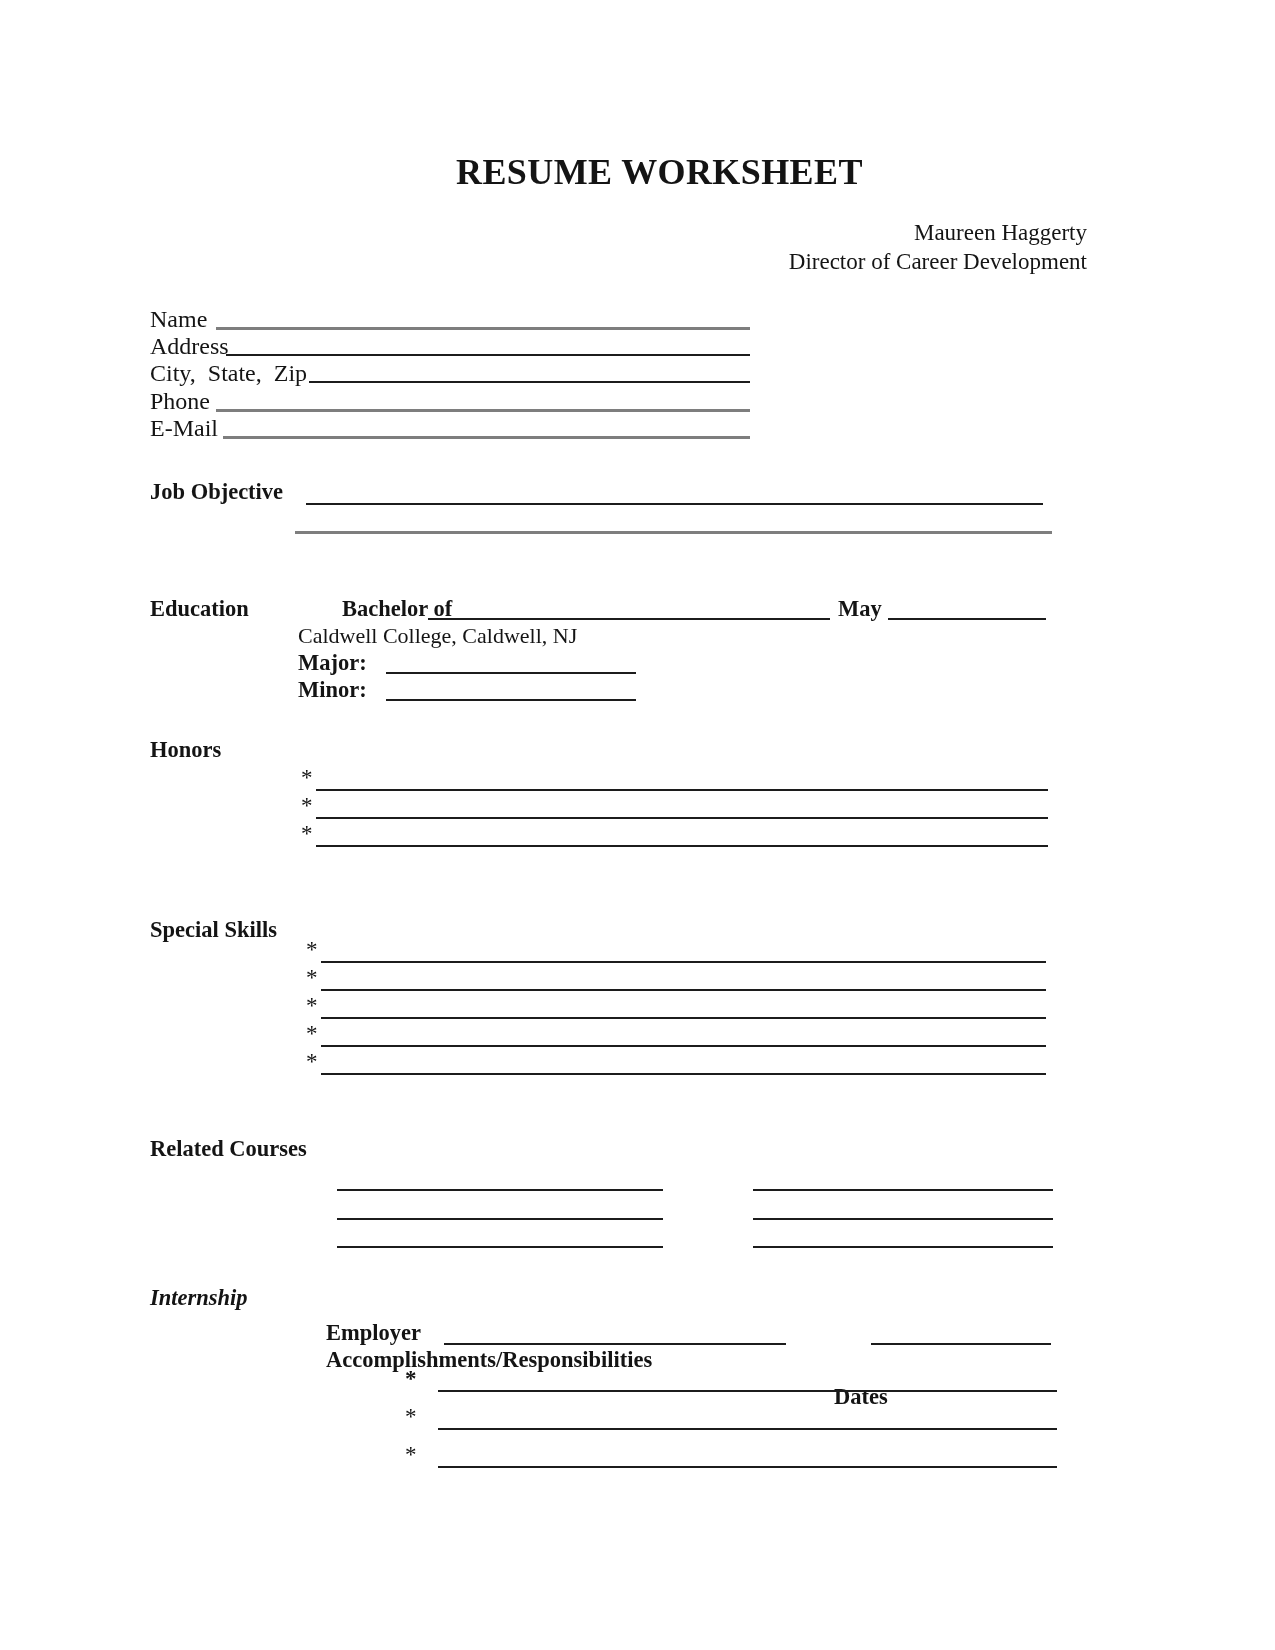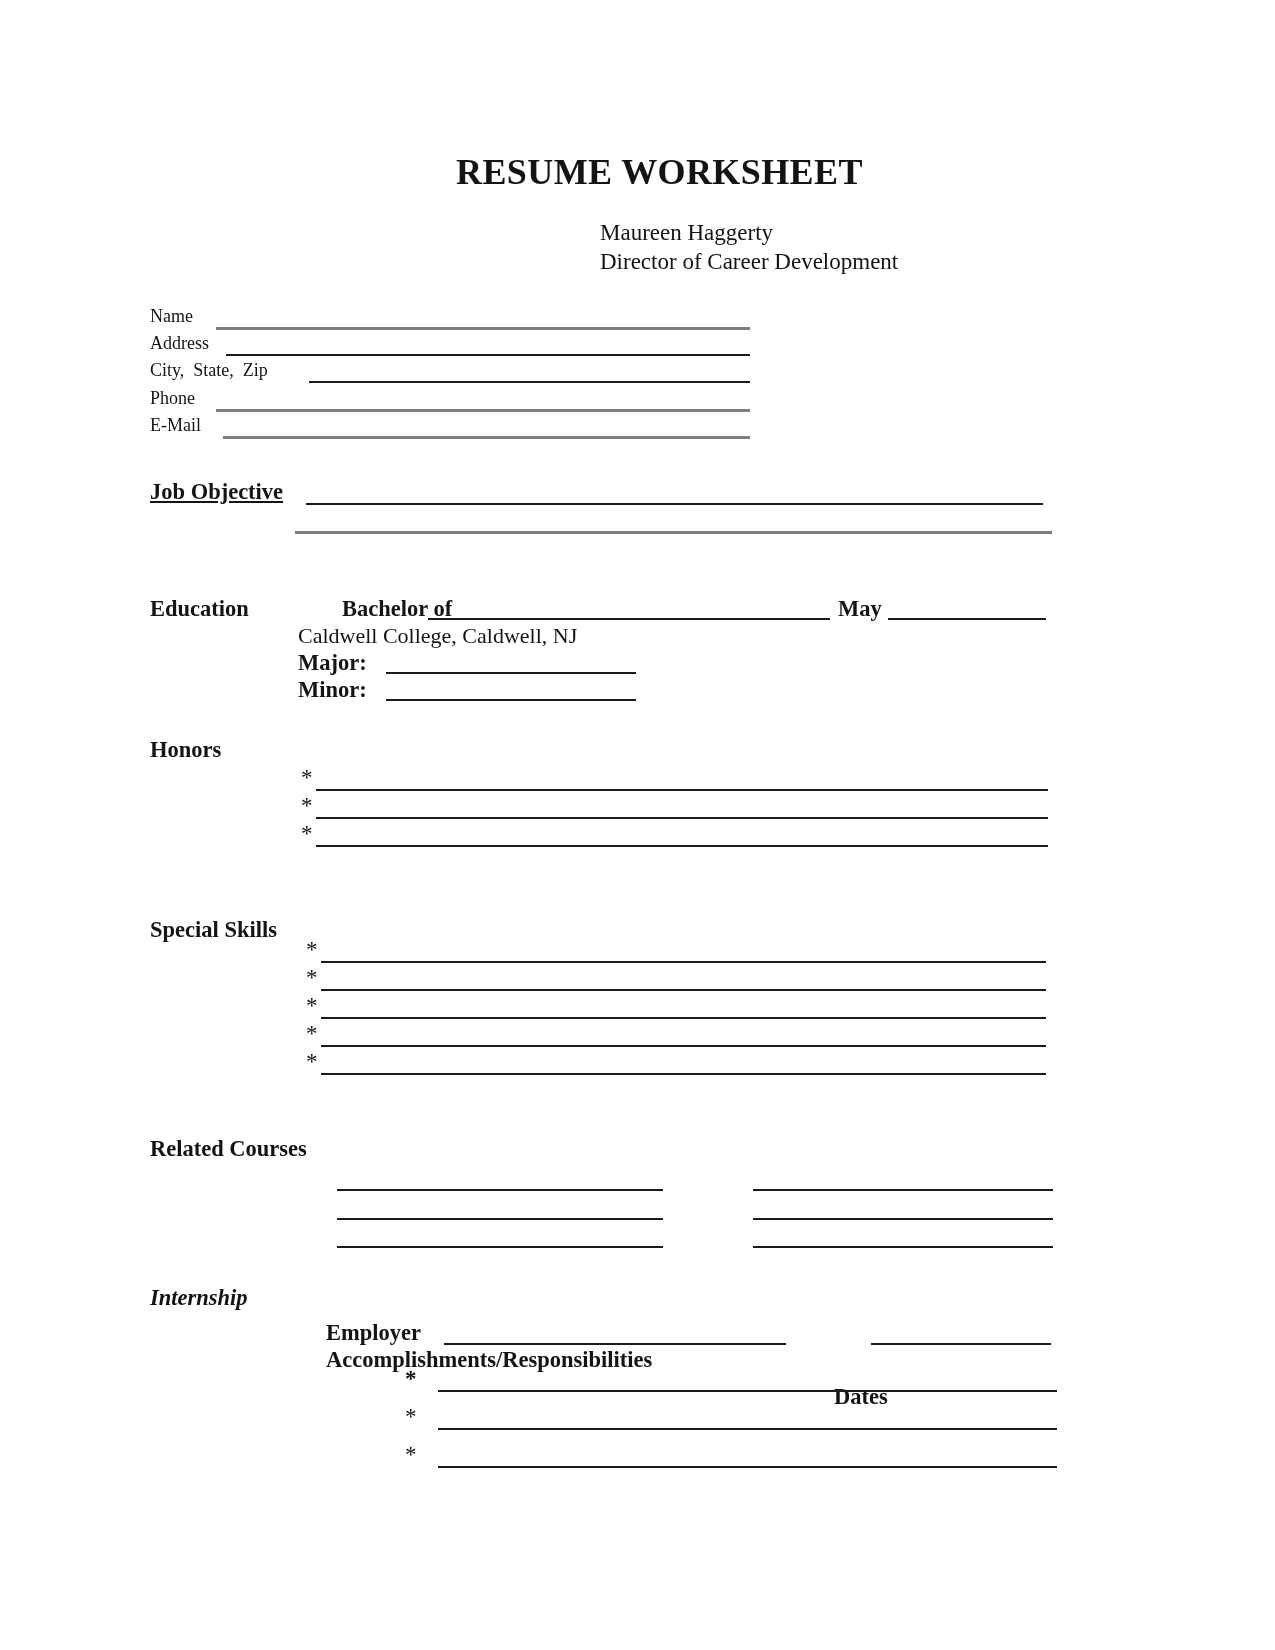--- a/index.html
+++ b/index.html
@@ -13,24 +13,25 @@
     overflow: hidden;
   }
   .abs { position: absolute; }
   .b { font-weight: bold; }
   .title {
     font-size: 36px;
     font-weight: bold;
     letter-spacing: 0.4px;
   }
   .byline {
+    text-align: right;
     font-size: 23px;
     line-height: 28.5px;
   }
-  .lbl { font-size: 18px; white-space: pre; }
+  .lbl { font-size: 24px; white-space: pre; }
   .sec { font-size: 22.5px; font-weight: bold; white-space: pre; }
   .sub { font-size: 22px; white-space: pre; }
   .bullet { font-size: 23px; line-height: 23px; }
   .rule {
     position: absolute;
     height: 0;
     border-top: 2px solid #1c1c1c;
   }
   .rule.gray { border-top: 3px solid #7e7e7e; }
 </style>
@@ -54,21 +55,21 @@
 
   <div class="abs lbl" style="left:150px; top:360px;">City,  State,  Zip</div>
   <div class="rule" style="left:309px; top:381px; width:441px;"></div>
 
   <div class="abs lbl" style="left:150px; top:388px;">Phone</div>
   <div class="rule gray" style="left:216px; top:409px; width:534px;"></div>
 
   <div class="abs lbl" style="left:150px; top:415px;">E-Mail</div>
   <div class="rule gray" style="left:223px; top:436px; width:527px;"></div>
 
-  <div class="abs sec" style="left:150px; top:479px;text-decoration:underline;">Job Objective</div>
+  <div class="abs sec" style="left:150px; top:479px;">Job Objective</div>
   <div class="rule" style="left:306px; top:503px; width:737px;"></div>
   <div class="rule gray" style="left:295px; top:531px; width:757px;"></div>
 
   <div class="abs sec" style="left:150px; top:596px;">Education</div>
   <div class="abs sec" style="left:298px; top:596px;margin-left:44px;">Bachelor of</div>
   <div class="rule" style="left:428px; top:618px; width:402px;"></div>
   <div class="abs sec" style="left:838px; top:596px;">May</div>
   <div class="rule" style="left:888px; top:618px; width:158px;"></div>
 
   <div class="abs sub" style="left:298px; top:623px;">Caldwell College, Caldwell, NJ</div>

